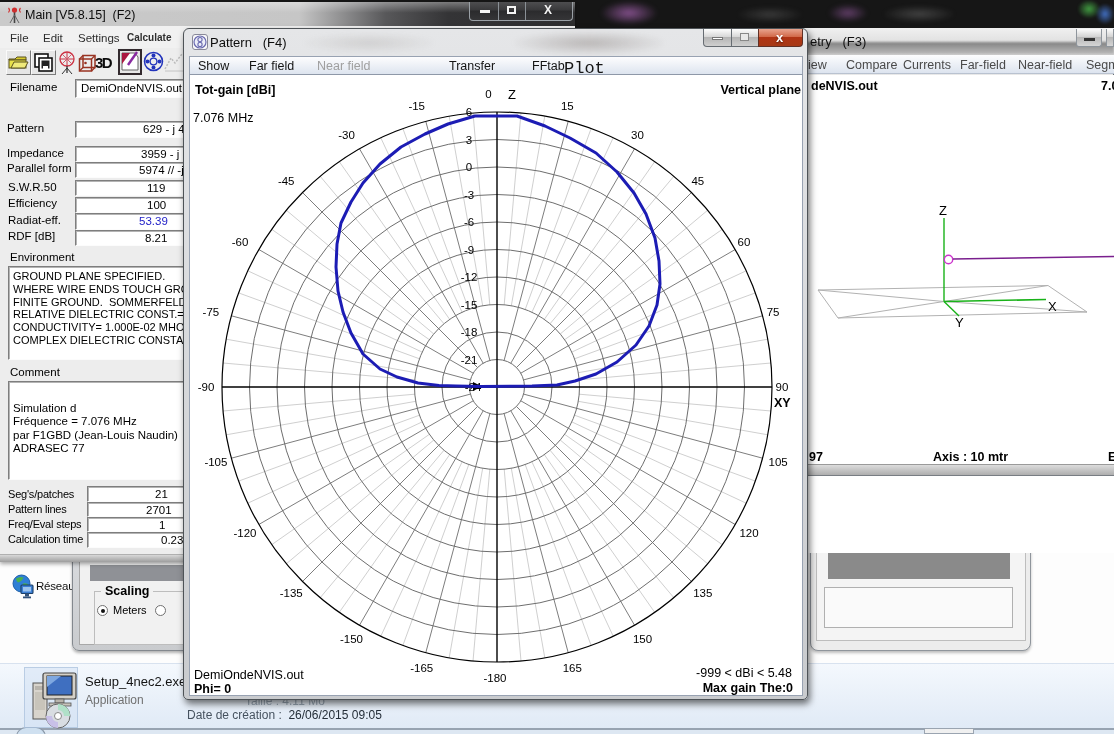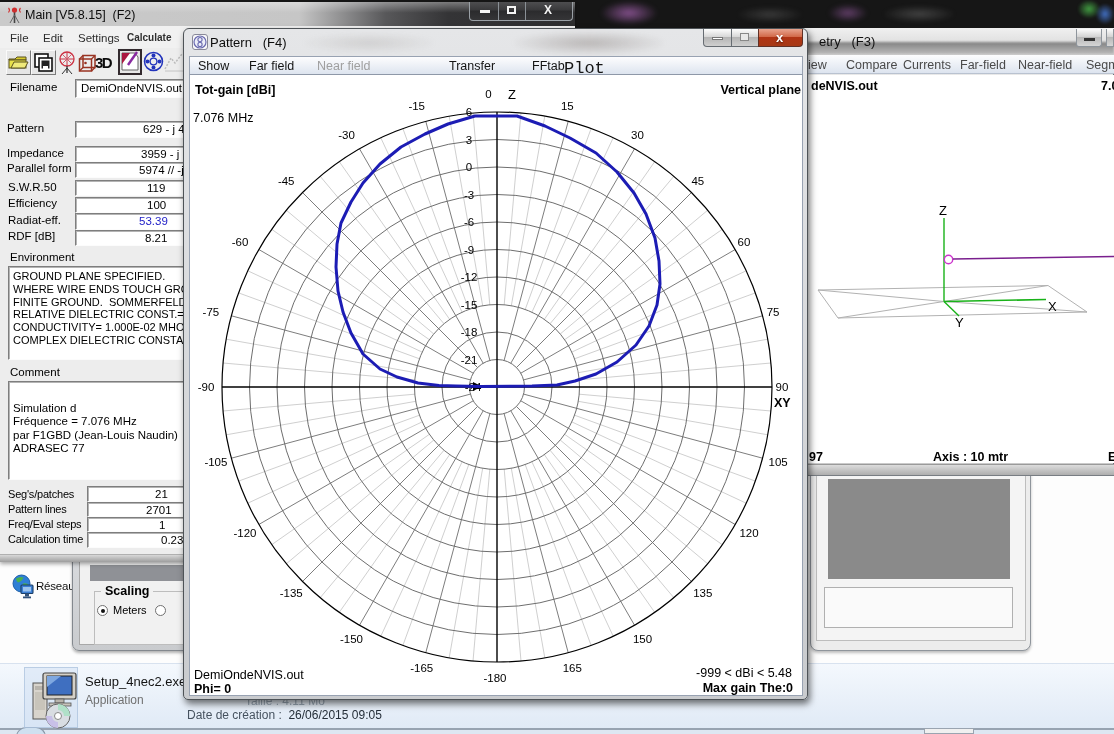--- a/index.html
+++ b/index.html
@@ -69,37 +69,37 @@
     <div class="abs" style="left:11px;top:9px;width:182px;height:100px;background:#8a8a8a;"></div>
     <div class="abs" style="left:7px;top:117px;width:189px;height:41px;background:#fafafa;border:1px solid #b0b0b0;"></div>
   </div>
 </div>
 
 <div class="abs" style="left:792px;top:28px;width:322px;height:448px;">
   <div class="abs" style="left:0;top:0;width:322px;height:448px;background:linear-gradient(#ececec,#c9c9c9);border:1px solid #6a6f75;border-bottom:none;"></div>
 
   <div class="abs" style="left:1px;top:0;width:321px;height:27px;background:linear-gradient(#f0f0f0,#d2d2d2);"></div>
   <div class="abs" style="left:1px;top:14px;width:321px;height:12px;background:linear-gradient(rgba(50,50,50,.55),rgba(110,110,110,.25));filter:blur(1.2px);"></div>
-  <div class="abs tb" style="left:18px;top:6px;font-size:13px;color:#101010;padding-left:9px;">etry&nbsp;&nbsp; (F3)</div>
+  <div class="abs tb" style="left:18px;top:6px;font-size:13px;color:#101010;">etry&nbsp;&nbsp; (F3)</div>
 
   <div class="abs" style="left:284px;top:1px;width:26px;height:18px;background:linear-gradient(#fcfcfc,#cfcfcf 50%,#b8b8b8 50%,#d5d5d5);border:1px solid #8e959c;border-top:none;border-radius:0 0 3px 3px;">
     <div class="abs" style="left:7px;top:9px;width:11px;height:3px;background:#333;"></div>
   </div>
   <div class="abs" style="left:314px;top:1px;width:8px;height:18px;background:linear-gradient(#fcfcfc,#cfcfcf 50%,#b8b8b8 50%,#d5d5d5);border:1px solid #8e959c;border-top:none;"></div>
 
   <div class="abs" style="left:1px;top:27px;width:321px;height:19px;background:linear-gradient(#fcfdfe,#dde4ef);border-bottom:1px solid #b9c2d0;">
     <div class="abs tb" style="left:15px;top:3px;font-size:12.5px;color:#4a4a4a;">iew</div>
     <div class="abs tb" style="left:53px;top:3px;font-size:12.5px;color:#4a4a4a;">Compare</div>
     <div class="abs tb" style="left:110px;top:3px;font-size:12.5px;color:#4a4a4a;">Currents</div>
     <div class="abs tb" style="left:167px;top:3px;font-size:12.5px;color:#4a4a4a;">Far-field</div>
     <div class="abs tb" style="left:225px;top:3px;font-size:12.5px;color:#4a4a4a;">Near-field</div>
     <div class="abs tb" style="left:293px;top:3px;font-size:12.5px;color:#4a4a4a;">Segm</div>
   </div>
 
-  <div class="abs" style="left:1px;top:47px;width:321px;height:388px;background:#fff;overflow:hidden;">
+  <div class="abs" style="left:1px;top:47px;width:321px;height:478px;background:#fff;overflow:hidden;">
     <div class="abs tb" style="left:18px;top:4px;font-size:12.5px;font-weight:bold;">deNVIS.out</div>
     <div class="abs tb" style="left:308px;top:4px;font-size:12.5px;font-weight:bold;">7.076</div>
     <svg class="abs" style="left:0;top:0;" width="321" height="389">
           <polygon points="25,215 255,210.5 294,237 45,243" fill="none" stroke="#b2b2b2" stroke-width="1"></polygon>
 <line x1="151" y1="226.5" x2="25" y2="215" stroke="#b2b2b2" stroke-width="1"></line>
 <line x1="151" y1="226.5" x2="255" y2="210.5" stroke="#b2b2b2" stroke-width="1"></line>
 <line x1="151" y1="226.5" x2="294" y2="237" stroke="#b2b2b2" stroke-width="1"></line>
 <line x1="151" y1="226.5" x2="45" y2="243" stroke="#b2b2b2" stroke-width="1"></line>
 <line x1="151" y1="143" x2="151" y2="226.5" stroke="#19b219" stroke-width="1.4"></line>
 <line x1="151" y1="226.5" x2="253" y2="224.5" stroke="#19b219" stroke-width="1.6"></line>

